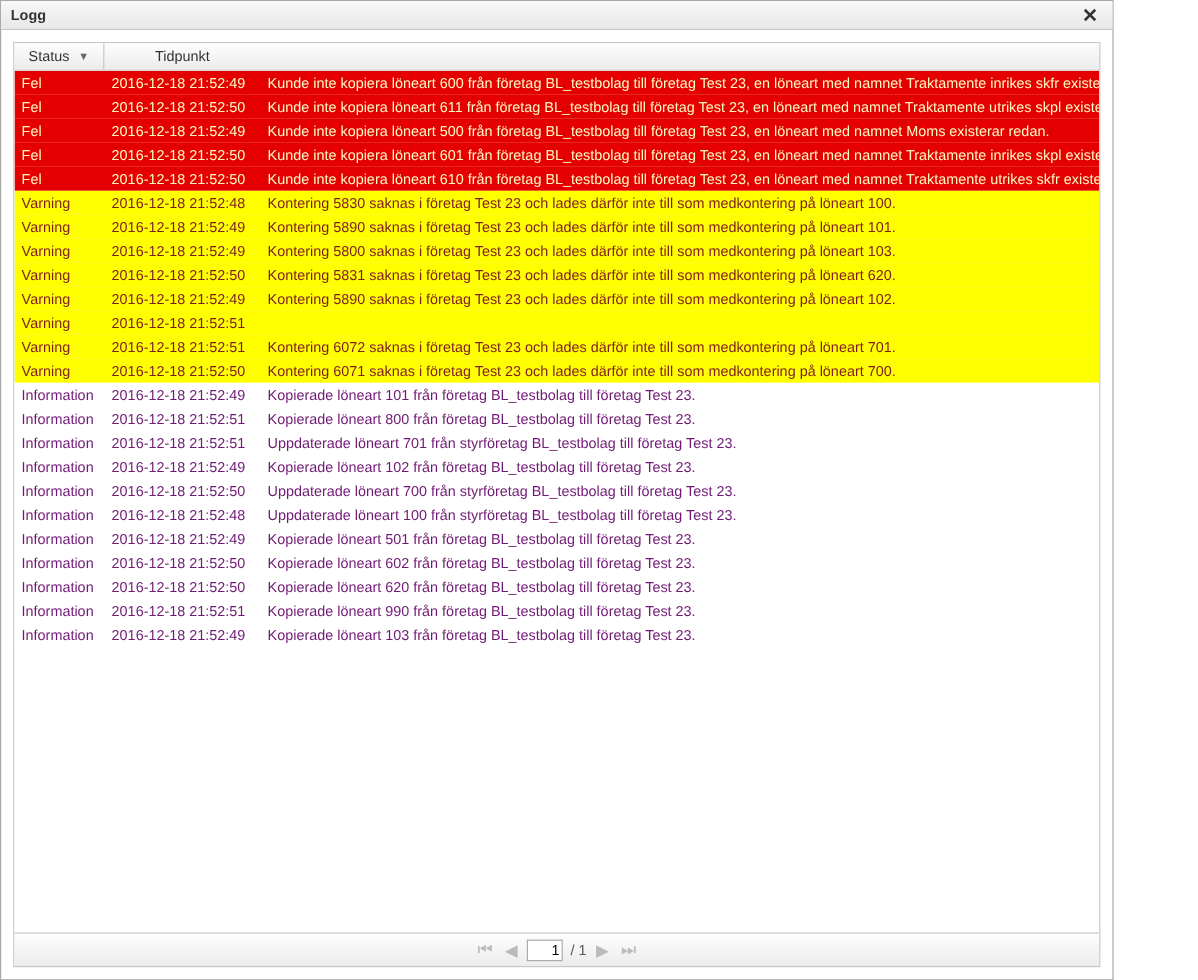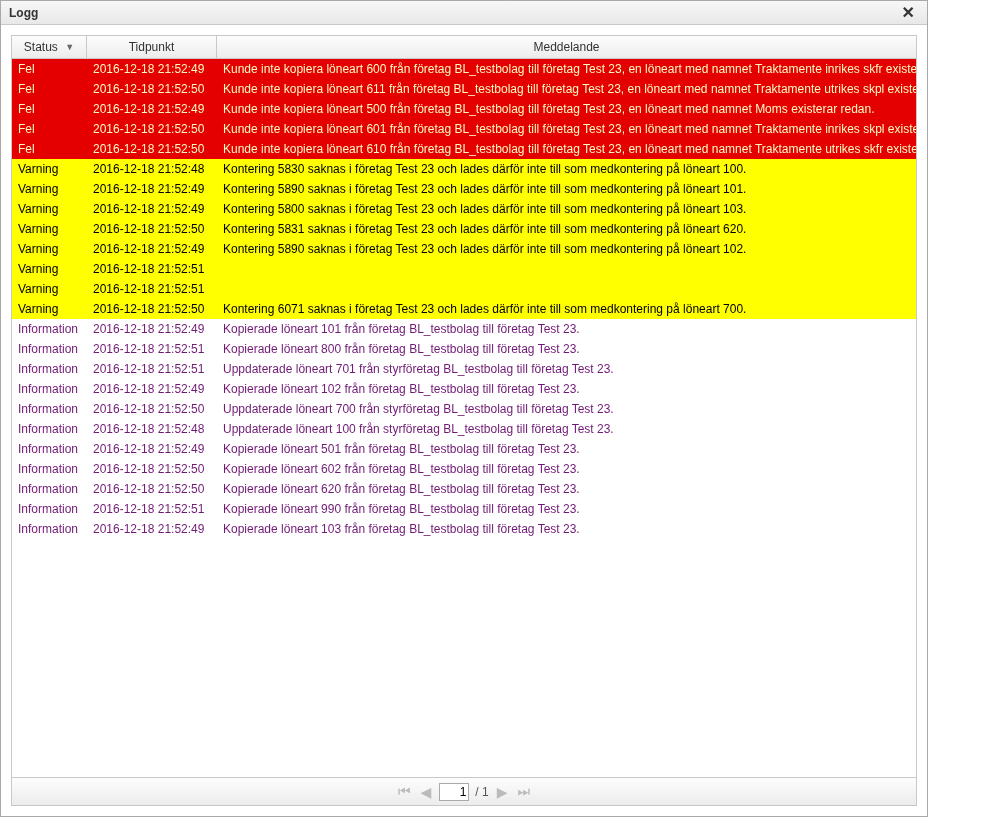--- a/index.html
+++ b/index.html
@@ -94,21 +94,21 @@
   .row .cell.col-status { text-align: left; }
   .row .cell.col-time { text-align: left; }
   .row .cell.col-msg { text-align: left; }
   .row.fel {
     background: #e40000;
     color: #fef9c3;
     font-weight: normal;
   }
   .row.varning {
     background: #ffff00;
-    color: #000000;
+    color: #7f1d1d;
   }
   .row.information {
     background: #fff;
     color: #701a75;
   }
   .pager {
     border-top: 1px solid #c8c8c8;
     background: linear-gradient(#fdfdfd, #ececec);
     height: 28px;
     display: flex;
@@ -147,23 +147,20 @@
     <div class="grid">
 
       <div class="grid-header">
         <div class="col col-status">
           <span>Status</span>
           <span class="sort-ind">▼</span>
         </div>
         <div class="col col-time">
           <span>Tidpunkt</span>
         </div>
-        <div class="col col-msg">
-          <span>Meddelande</span>
-        </div>
       </div>
 
       <div class="grid-body" id="grid-body">
 
       <div class="row fel">
             <div class="cell col-status">Fel</div>
             <div class="cell col-time">2016-12-18 21:52:49</div>
             <div class="cell col-msg">Kunde inte kopiera löneart 600 från företag BL_testbolag till företag Test 23, en löneart med namnet Traktamente inrikes skfr existerar redan.</div>
           </div>
           <div class="row fel">
@@ -211,20 +208,21 @@
             <div class="cell col-time">2016-12-18 21:52:49</div>
             <div class="cell col-msg">Kontering 5890 saknas i företag Test 23 och lades därför inte till som medkontering på löneart 102.</div>
           </div>
           <div class="row varning">
             <div class="cell col-status">Varning</div>
             <div class="cell col-time">2016-12-18 21:52:51</div>
           </div>
           <div class="row varning">
             <div class="cell col-status">Varning</div>
             <div class="cell col-time">2016-12-18 21:52:51</div>
+            <div class="cell col-msg">Kontering 6072 saknas i företag Test 23 och lades därför inte till som medkontering på löneart 701.</div>
           </div>
           <div class="row varning">
             <div class="cell col-status">Varning</div>
             <div class="cell col-time">2016-12-18 21:52:50</div>
             <div class="cell col-msg">Kontering 6071 saknas i företag Test 23 och lades därför inte till som medkontering på löneart 700.</div>
           </div>
           <div class="row information">
             <div class="cell col-status">Information</div>
             <div class="cell col-time">2016-12-18 21:52:49</div>
             <div class="cell col-msg">Kopierade löneart 101 från företag BL_testbolag till företag Test 23.</div>

